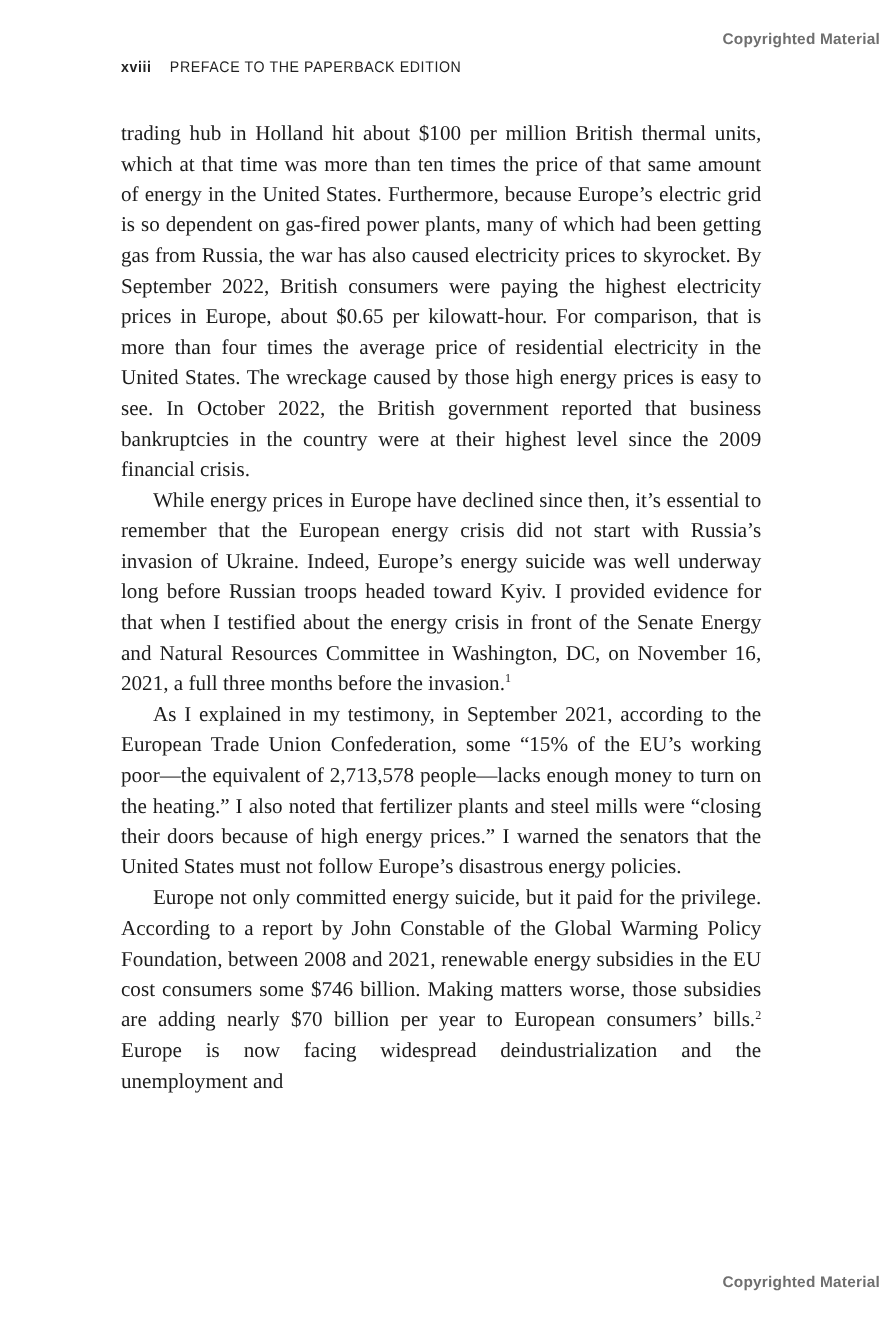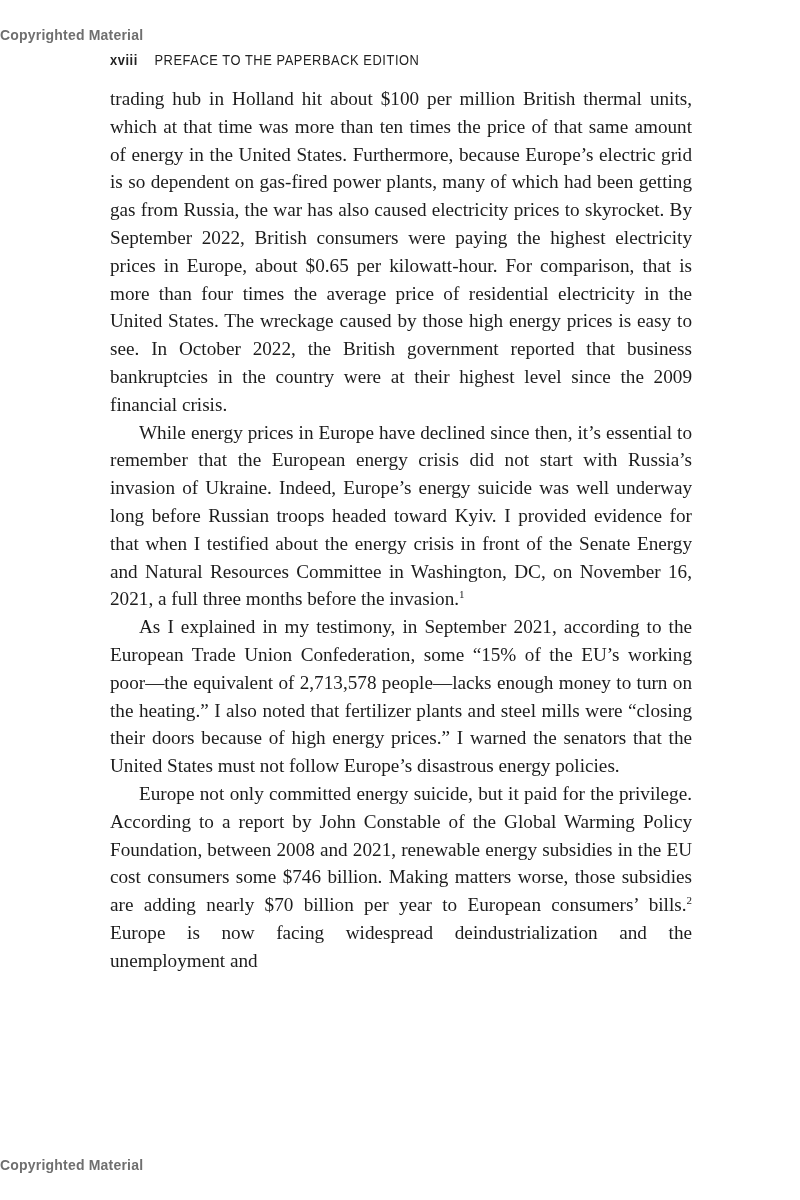--- a/index.html
+++ b/index.html
@@ -11,21 +11,21 @@
       width: 800px;
       height: 1200px;
       position: relative;
       overflow: hidden;
       color: #1a1a1a;
     }
     .watermark {
       position: absolute;
       left: 0;
       width: 800px;
-      text-align: left;
+      text-align: right;
       font-family: "Liberation Sans", sans-serif;
       font-weight: bold;
       font-size: 14px;
       color: #6f6f6f;
       letter-spacing: 0.2px;
     }
     .watermark.top { top: 27px; }
     .watermark.bottom { top: 1157px; }
 
     .running-head {
@@ -40,21 +40,21 @@
       transform-origin: left center;
       white-space: nowrap;
     }
     .running-head .folio {
       font-weight: bold;
       margin-right: 18px;
     }
 
     .body-text {
       position: absolute;
-      top: 85px;
+      top: 108px;
       left: 110px;
       width: 582px;
       font-family: "Liberation Serif", serif;
       font-size: 19.2px;
       line-height: 27.8px;
       color: #1c1c1c;
       text-align: justify;
       hyphens: manual;
     }
     .body-text p {

